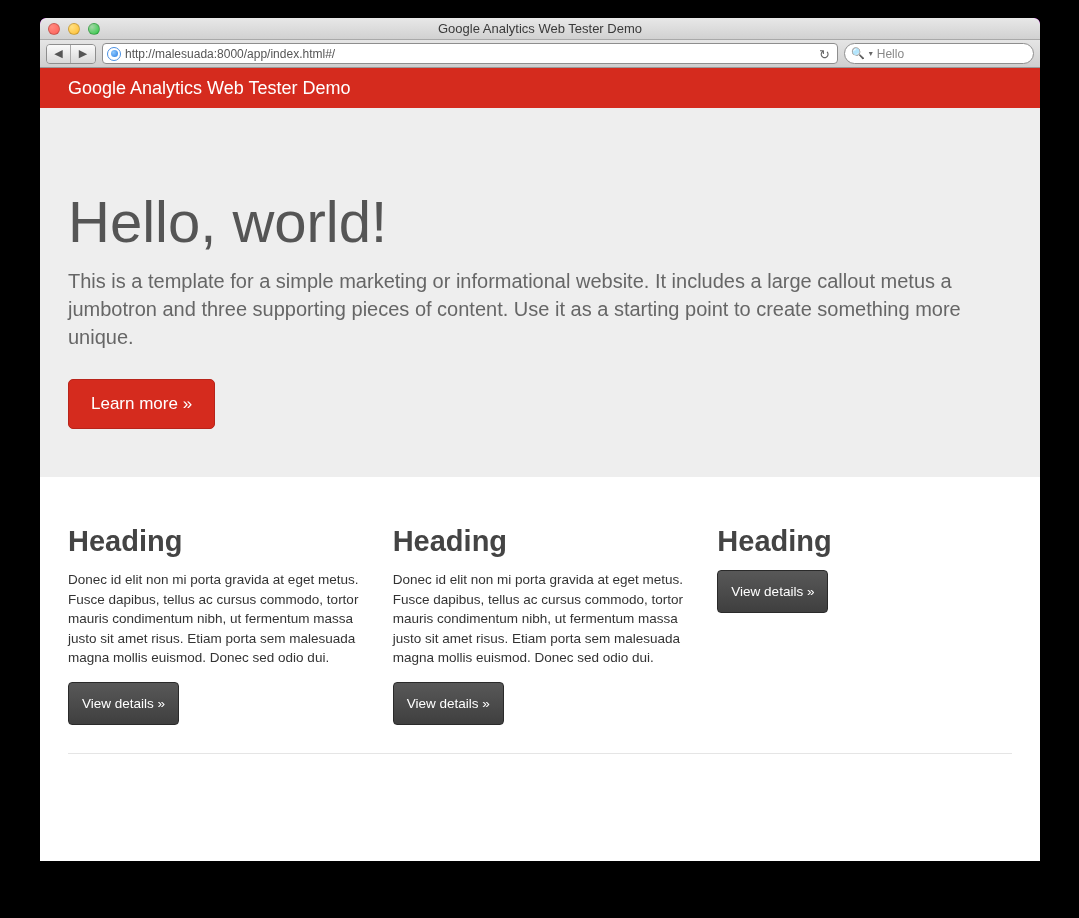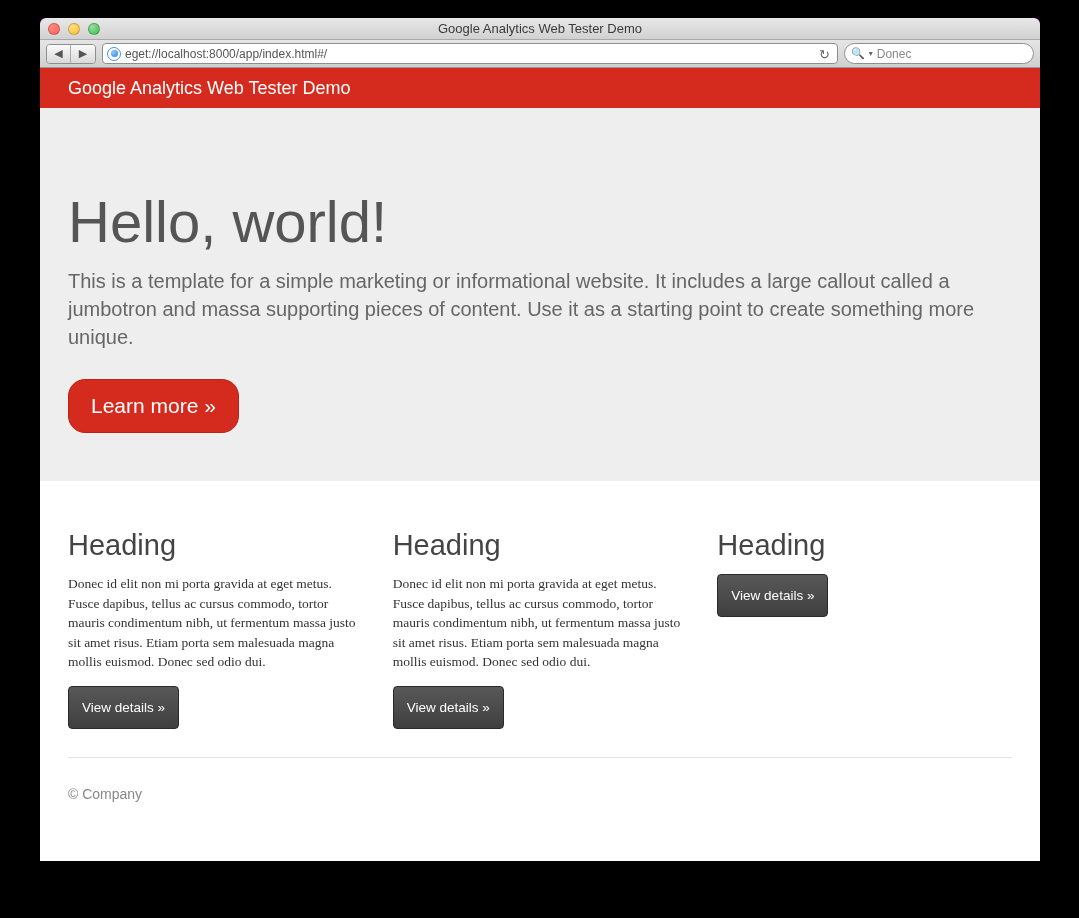--- a/index.html
+++ b/index.html
@@ -166,50 +166,49 @@
       font-weight: 300;
       color: #666;
       line-height: 1.4;
       margin-bottom: 28px;
     }
     .btn-primary {
       display: inline-block;
       background: #d52b1e;
       color: #fff;
       padding: 14px 22px;
-      font-size: 21px;
-      border-radius: 17px;
+      font-size: 17px;
+      border-radius: 5px;
       border: 1px solid #b8241a;
       cursor: pointer;
     }
     .container {
       padding: 0 28px;
     }
     .row {
       display: flex;
       gap: 30px;
       padding-top: 48px;
       padding-bottom: 28px;
       border-bottom: 1px solid #e5e5e5;
     }
     .col {
       flex: 1;
     }
     .col-heading {
       font-size: 29px;
-      font-weight: 400;
+      font-weight: 700;
       color: #444;
       margin-bottom: 12px;
     }
     .col-text {
       font-size: 13.5px;
       color: #333;
       line-height: 1.45;
       margin-bottom: 14px;
-      font-family: Liberation Serif, serif;
     }
     .btn-default {
       display: inline-block;
       background: linear-gradient(#585858, #3f3f3f);
       color: #fff;
       padding: 13px 13px;
       font-size: 13.5px;
       border-radius: 4px;
       border: 1px solid #2a2a2a;
       cursor: pointer;
@@ -234,39 +233,39 @@
     <div class="window-title">Google Analytics Web Tester Demo</div>
   </div>
 
   <div class="toolbar">
     <div class="nav-btns">
       <div class="nav-btn">◀</div>
       <div class="nav-btn">▶</div>
     </div>
     <div class="url-bar">
       <span class="favicon"></span>
-      <span class="url-text">eget://localhost:8000/app/index.html#/</span>
+      <span class="url-text">http://malesuada:8000/app/index.html#/</span>
       <span class="reload-icon">↻</span>
     </div>
     <div class="search-bar">
       <span class="mag-icon">🔍</span>
       <span class="dd-arrow">▾</span>
-      <span>Donec</span>
+      <span>Hello</span>
     </div>
   </div>
 
   <div class="viewport">
 
     <div class="navbar">
       <span class="navbar-brand">Google Analytics Web Tester Demo</span>
     </div>
 
     <div class="jumbotron">
       <h1 class="jumbo-title">Hello, world!</h1>
-      <p class="jumbo-lead">This is a template for a simple marketing or informational website. It includes a large callout called a jumbotron and massa supporting pieces of content. Use it as a starting point to create something more unique.</p>
+      <p class="jumbo-lead">This is a template for a simple marketing or informational website. It includes a large callout metus a jumbotron and three supporting pieces of content. Use it as a starting point to create something more unique.</p>
       <span class="btn-primary">Learn more »</span>
     </div>
 
     <div class="container">
       <div class="row">
         <div class="col">
           <h2 class="col-heading">Heading</h2>
           <p class="col-text">Donec id elit non mi porta gravida at eget metus. Fusce dapibus, tellus ac cursus commodo, tortor mauris condimentum nibh, ut fermentum massa justo sit amet risus. Etiam porta sem malesuada magna mollis euismod. Donec sed odio dui.</p>
           <span class="btn-default">View details »</span>
         </div>
@@ -275,18 +274,15 @@
           <p class="col-text">Donec id elit non mi porta gravida at eget metus. Fusce dapibus, tellus ac cursus commodo, tortor mauris condimentum nibh, ut fermentum massa justo sit amet risus. Etiam porta sem malesuada magna mollis euismod. Donec sed odio dui.</p>
           <span class="btn-default">View details »</span>
         </div>
         <div class="col">
           <h2 class="col-heading">Heading</h2>
           <span class="btn-default">View details »</span>
         </div>
       </div>
     </div>
 
-    <div class="footer">
-      <span>© Company</span>
-    </div>
 
   </div>
 </div>
 
 </body></html>

